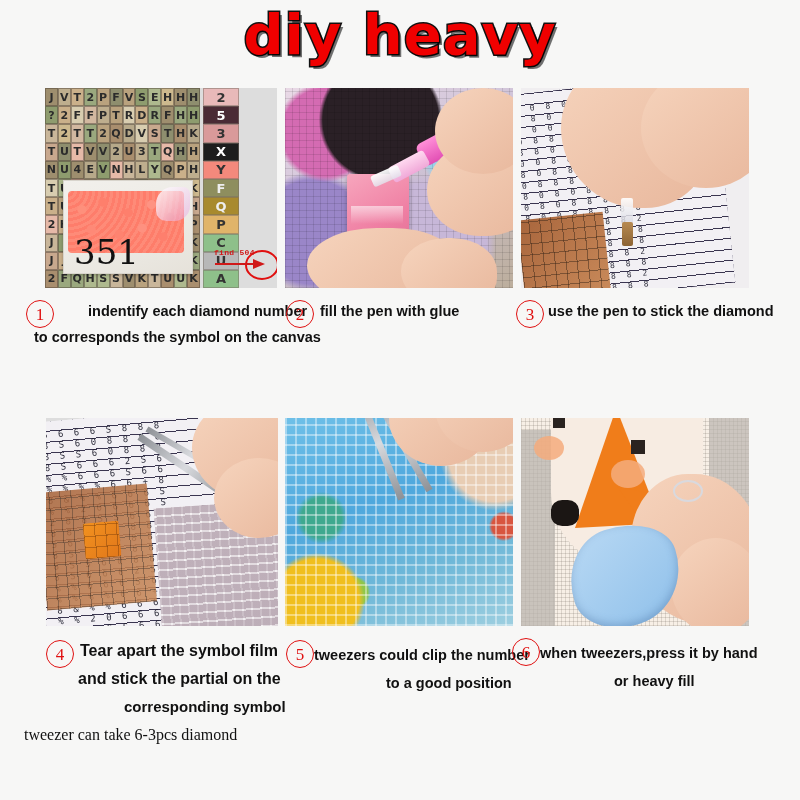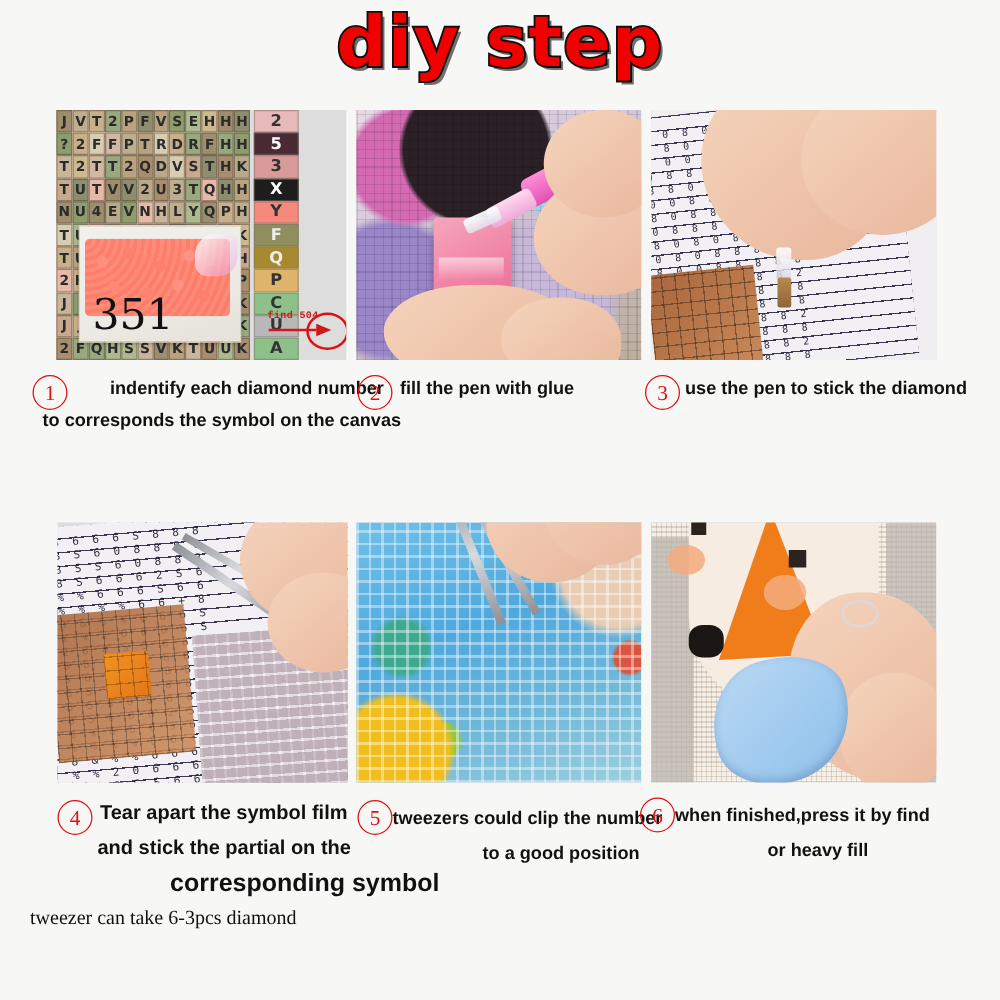--- a/index.html
+++ b/index.html
@@ -217,21 +217,21 @@
     position:absolute;color:#111;font-weight:bold;font-size:14.5px;
     font-family:"Liberation Sans", sans-serif;line-height:26px;
     white-space:nowrap;
   }
   .ctext.reg{font-weight:normal;font-size:16px;font-family:"Liberation Serif", serif;}
 </style>
 </head>
 <body>
 
 <div class="title-wrap">
-  <div class="title">diy step</div>
+  <div class="title">diy heavy</div>
 </div>
 
 <div class="row row1">
 
   <div class="panel p-a">
     <div class="chart">
       <div class="chart-grid" id="chartGrid">
           <div class="cell" style="background: rgb(158, 142, 110);">J</div>
           <div class="cell" style="background: rgb(190, 174, 142);">V</div>
           <div class="cell" style="background: rgb(202, 176, 138);">T</div>
@@ -556,27 +556,27 @@
 
 <div class="cap">
   <div class="cnum" style="left:516px;top:300px;">3</div>
   <div class="ctext" style="left:548px;top:298px;">use the pen to stick the diamond</div>
 </div>
 
 <div class="cap">
   <div class="cnum" style="left:46px;top:640px;">4</div>
   <div class="ctext" style="left:80px;top:638px;font-size:16px;">Tear apart the symbol film</div>
   <div class="ctext" style="left:78px;top:666px;font-size:16px;">and stick the partial on the</div>
-  <div class="ctext" style="left:124px;top:694px;font-size:20px;margin-left:12px;">corresponding symbol</div>
+  <div class="ctext" style="left:124px;top:694px;font-size:15px;">corresponding symbol</div>
   <div class="ctext reg" style="left:24px;top:722px;">tweezer can take 6-3pcs diamond</div>
 </div>
 
 <div class="cap">
   <div class="cnum" style="left:286px;top:640px;">5</div>
   <div class="ctext" style="left:314px;top:642px;">tweezers could clip the number</div>
   <div class="ctext" style="left:386px;top:670px;">to a good position</div>
 </div>
 
 <div class="cap">
   <div class="cnum" style="left:512px;top:638px;">6</div>
-  <div class="ctext" style="left:540px;top:640px;">when finished,press it by find</div>
+  <div class="ctext" style="left:540px;top:640px;">when tweezers,press it by hand</div>
   <div class="ctext" style="left:614px;top:668px;">or heavy fill</div>
 </div>
 
 </body></html>

